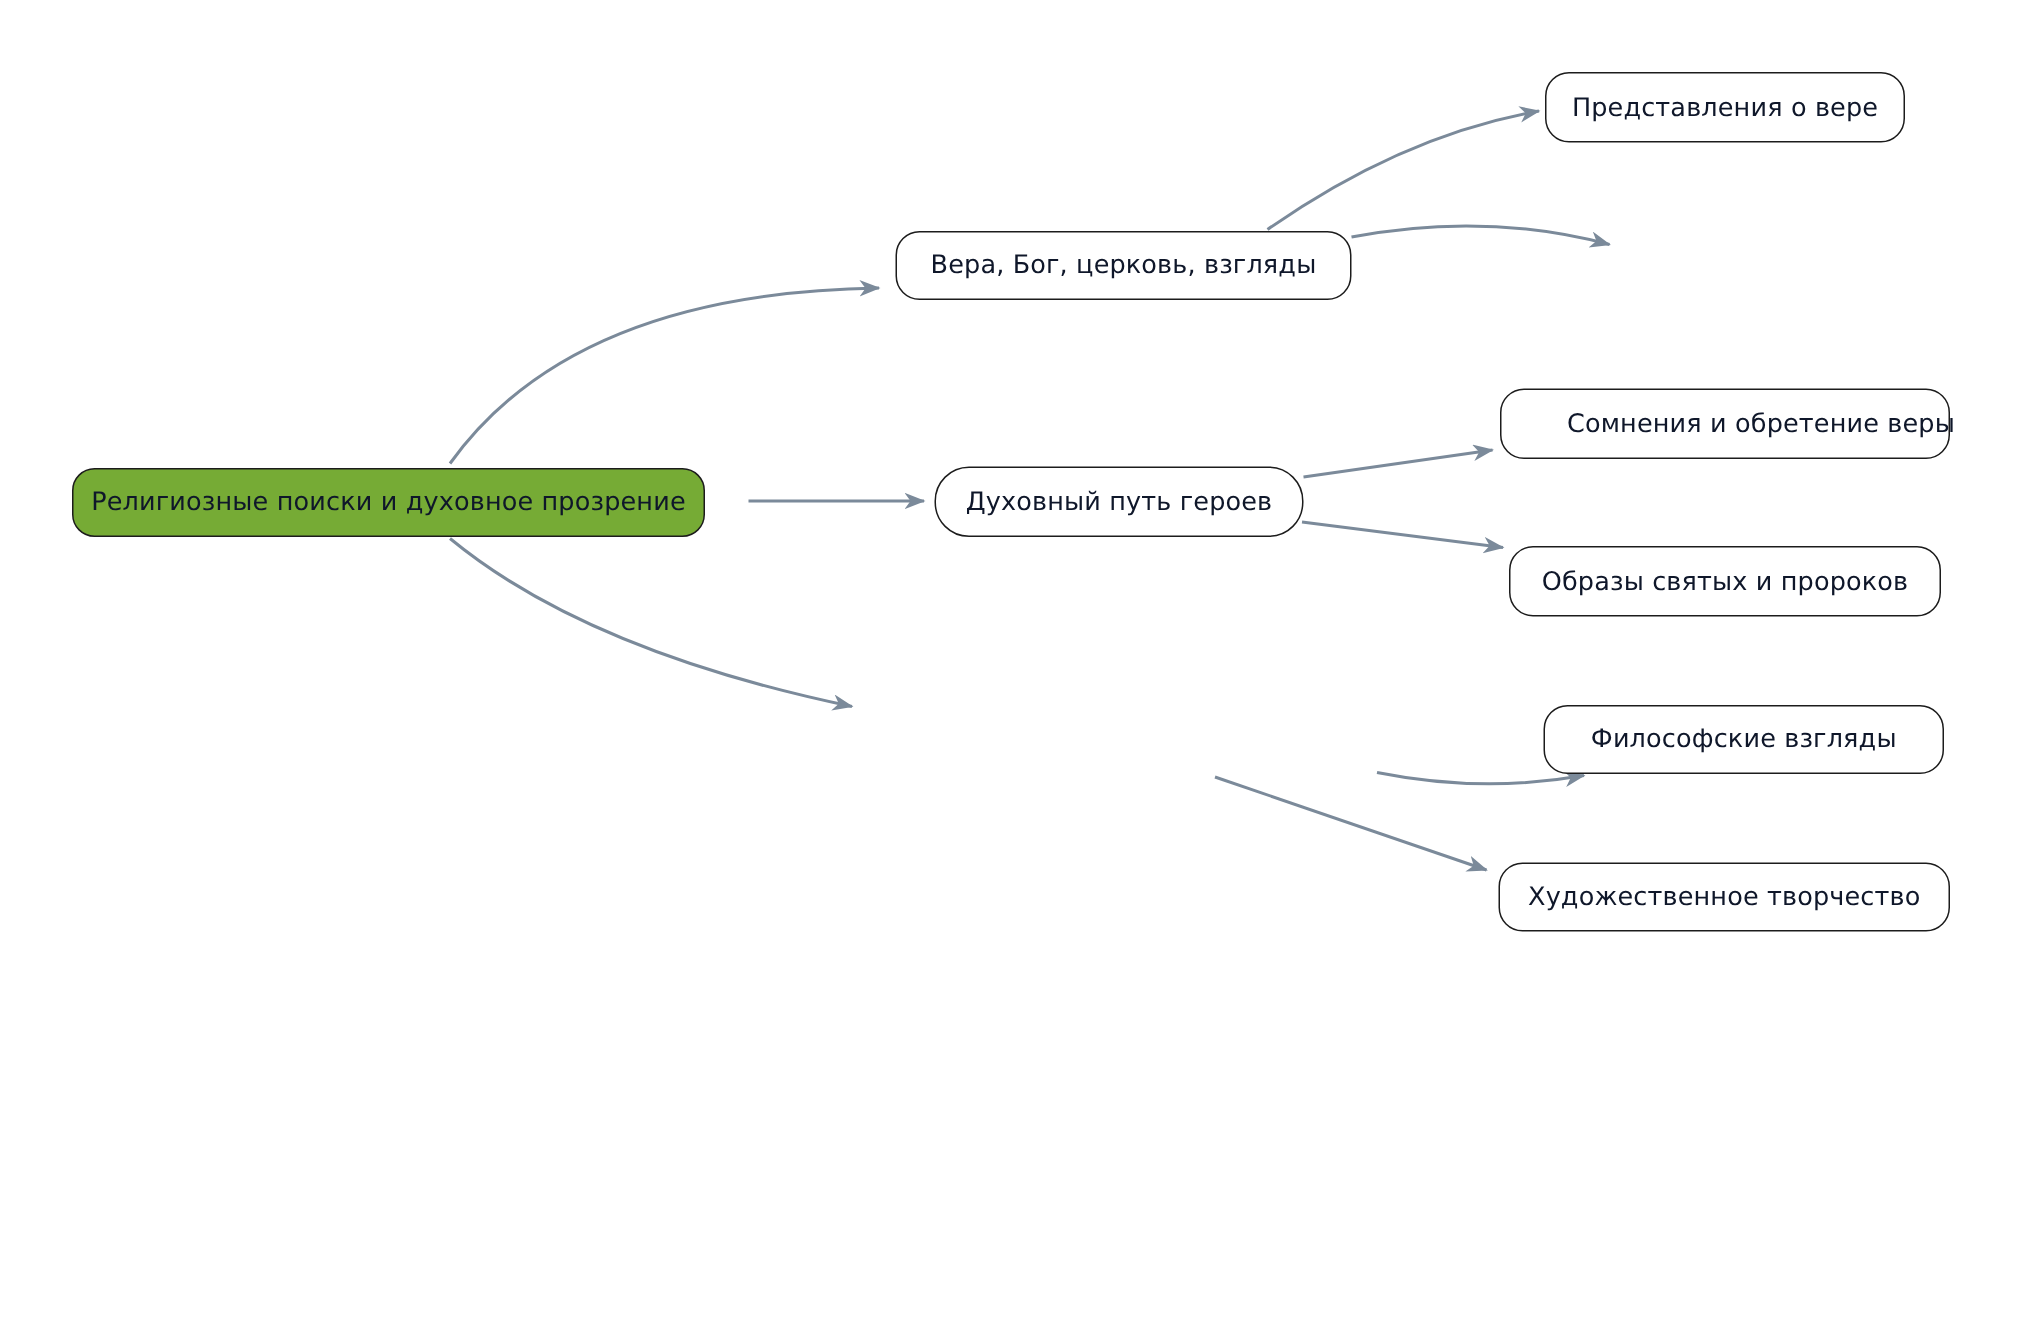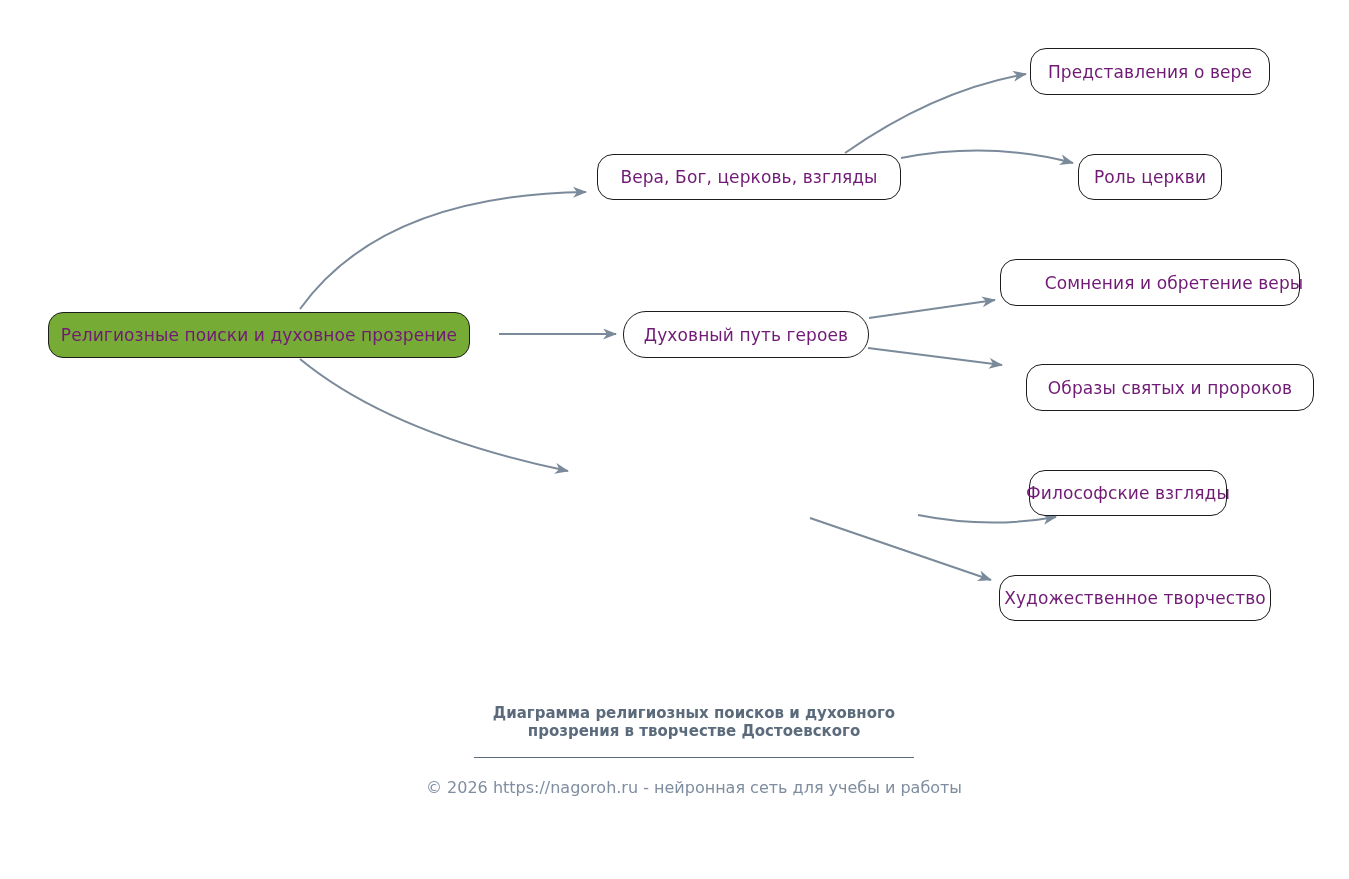--- a/index.html
+++ b/index.html
@@ -24,21 +24,21 @@
   .node {
     position: absolute;
     z-index: 2;
     display: flex;
     align-items: center;
     justify-content: center;
     background: #ffffff;
     border: 1.6px solid #1c1c1c;
     border-radius: 16px;
     font-size: 17px;
-    color: #701a75;
+    color: #0f172a;
     white-space: nowrap;
     box-sizing: border-box;
     letter-spacing: 0.1px;
   }
   .node.root {
     background: #76ab35;
     border-radius: 15px;
   }
   .footer {
     position: absolute;
@@ -93,32 +93,23 @@
 
   <div class="node root" style="left:48px; top:312px; width:422px; height:46px;">Религиозные поиски и духовное прозрение</div>
 
   <div class="node" style="left:597px; top:154px; width:304px; height:46px;">Вера, Бог, церковь, взгляды</div>
 
   <div class="node" style="left:623px; top:311px; width:246px; height:47px;border-radius:23px;">Духовный путь героев</div>
 
 
   <div class="node" style="left:1030px; top:48px; width:240px; height:47px;">Представления о вере</div>
 
-  <div class="node" style="left:1078px; top:154px; width:144px; height:46px;">Роль церкви</div>
 
   <div class="node" style="left:1000px; top:259px; width:300px; height:47px;padding-left:48px;">Сомнения и обретение веры</div>
 
-  <div class="node" style="left:1006px; top:364px; width:288px; height:47px;margin-left:20px;">Образы святых и пророков</div>
+  <div class="node" style="left:1006px; top:364px; width:288px; height:47px;">Образы святых и пророков</div>
 
-  <div class="node" style="left:1029px; top:470px; width:198px; height:46px;">Философские взгляды</div>
+  <div class="node" style="left:1029px; top:470px; width:267px; height:46px;">Философские взгляды</div>
 
-  <div class="node" style="left:999px; top:575px; width:272px; height:46px;">Художественное творчество</div>
+  <div class="node" style="left:999px; top:575px; width:301px; height:46px;">Художественное творчество</div>
 
-  <div class="footer">
-    <div class="footer-title">
-      <div>Диаграмма религиозных поисков и духовного</div>
-      <div>прозрения в творчестве Достоевского</div>
-    </div>
-    <div class="footer-sep"></div>
-    <div class="footer-copy">© 2026 https://nagoroh.ru - нейронная сеть для учебы и работы</div>
-  </div>
 
 </div>
 
 </body></html>

